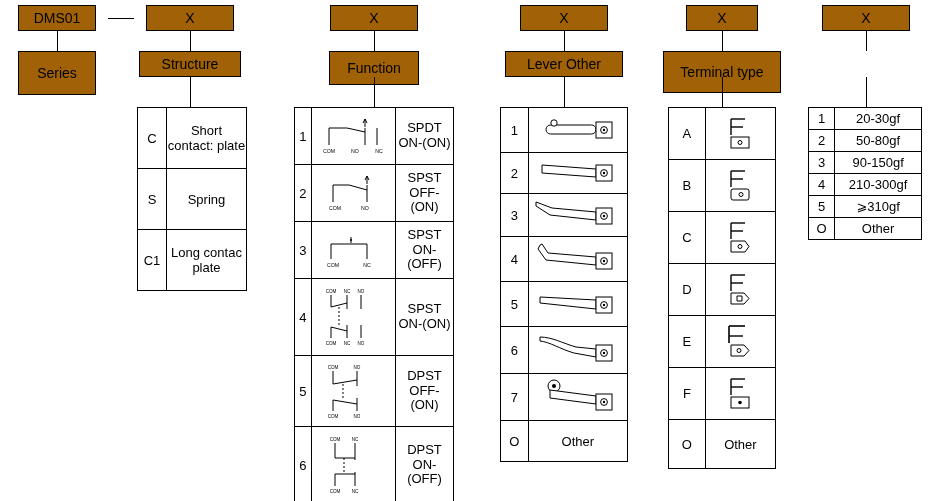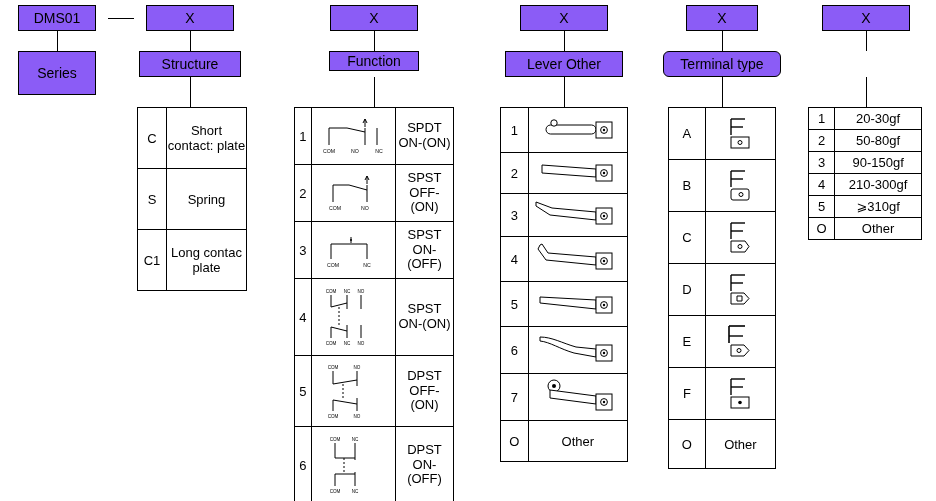--- a/index.html
+++ b/index.html
@@ -11,21 +11,21 @@
     position:relative;
     overflow:hidden;
   }
   .canvas{position:relative;width:936px;height:501px;}
   .abs{position:absolute;box-sizing:border-box;}
 
   
   .hdr-box{
     border:1px solid #000;
     display:flex;align-items:center;justify-content:center;
-    font-size:14px;background:#8b5cf6;
+    font-size:14px;background:#a16207;
   }
 
   
   .vline{background:#000;width:1px;}
   .hline{background:#000;height:1px;}
 
   
   .tbl{
     border-collapse:collapse;
     border:1px solid #000;
@@ -94,29 +94,29 @@
   <div class="abs vline" style="left:866px;top:31px;height:20px;"></div>
 
   <div class="abs hdr-box" style="left:18px;top:51px;width:78px;height:44px;">
     <span>Series</span>
   </div>
 
   <div class="abs hdr-box" style="left:139px;top:51px;width:102px;height:26px;">
     <span>Structure</span>
   </div>
 
-  <div class="abs hdr-box" style="left:329px;top:51px;width:90px;height:20px;">
+  <div class="abs hdr-box" style="left:329px;top:51px;width:90px;height:34px;">
     <span>Function</span>
   </div>
 
   <div class="abs hdr-box" style="left:505px;top:51px;width:118px;height:26px;">
     <span>Lever Other</span>
   </div>
 
-  <div class="abs hdr-box" style="left:663px;top:51px;width:118px;height:26px;border-radius:6px;">
+  <div class="abs hdr-box" style="left:663px;top:51px;width:118px;height:42px;">
     <span>Terminal type</span>
   </div>
 
 
   <div class="abs vline" style="left:190px;top:77px;height:30px;"></div>
   <div class="abs vline" style="left:374px;top:77px;height:30px;"></div>
   <div class="abs vline" style="left:564px;top:77px;height:30px;"></div>
   <div class="abs vline" style="left:722px;top:77px;height:30px;"></div>
   <div class="abs vline" style="left:866px;top:77px;height:30px;"></div>
 

